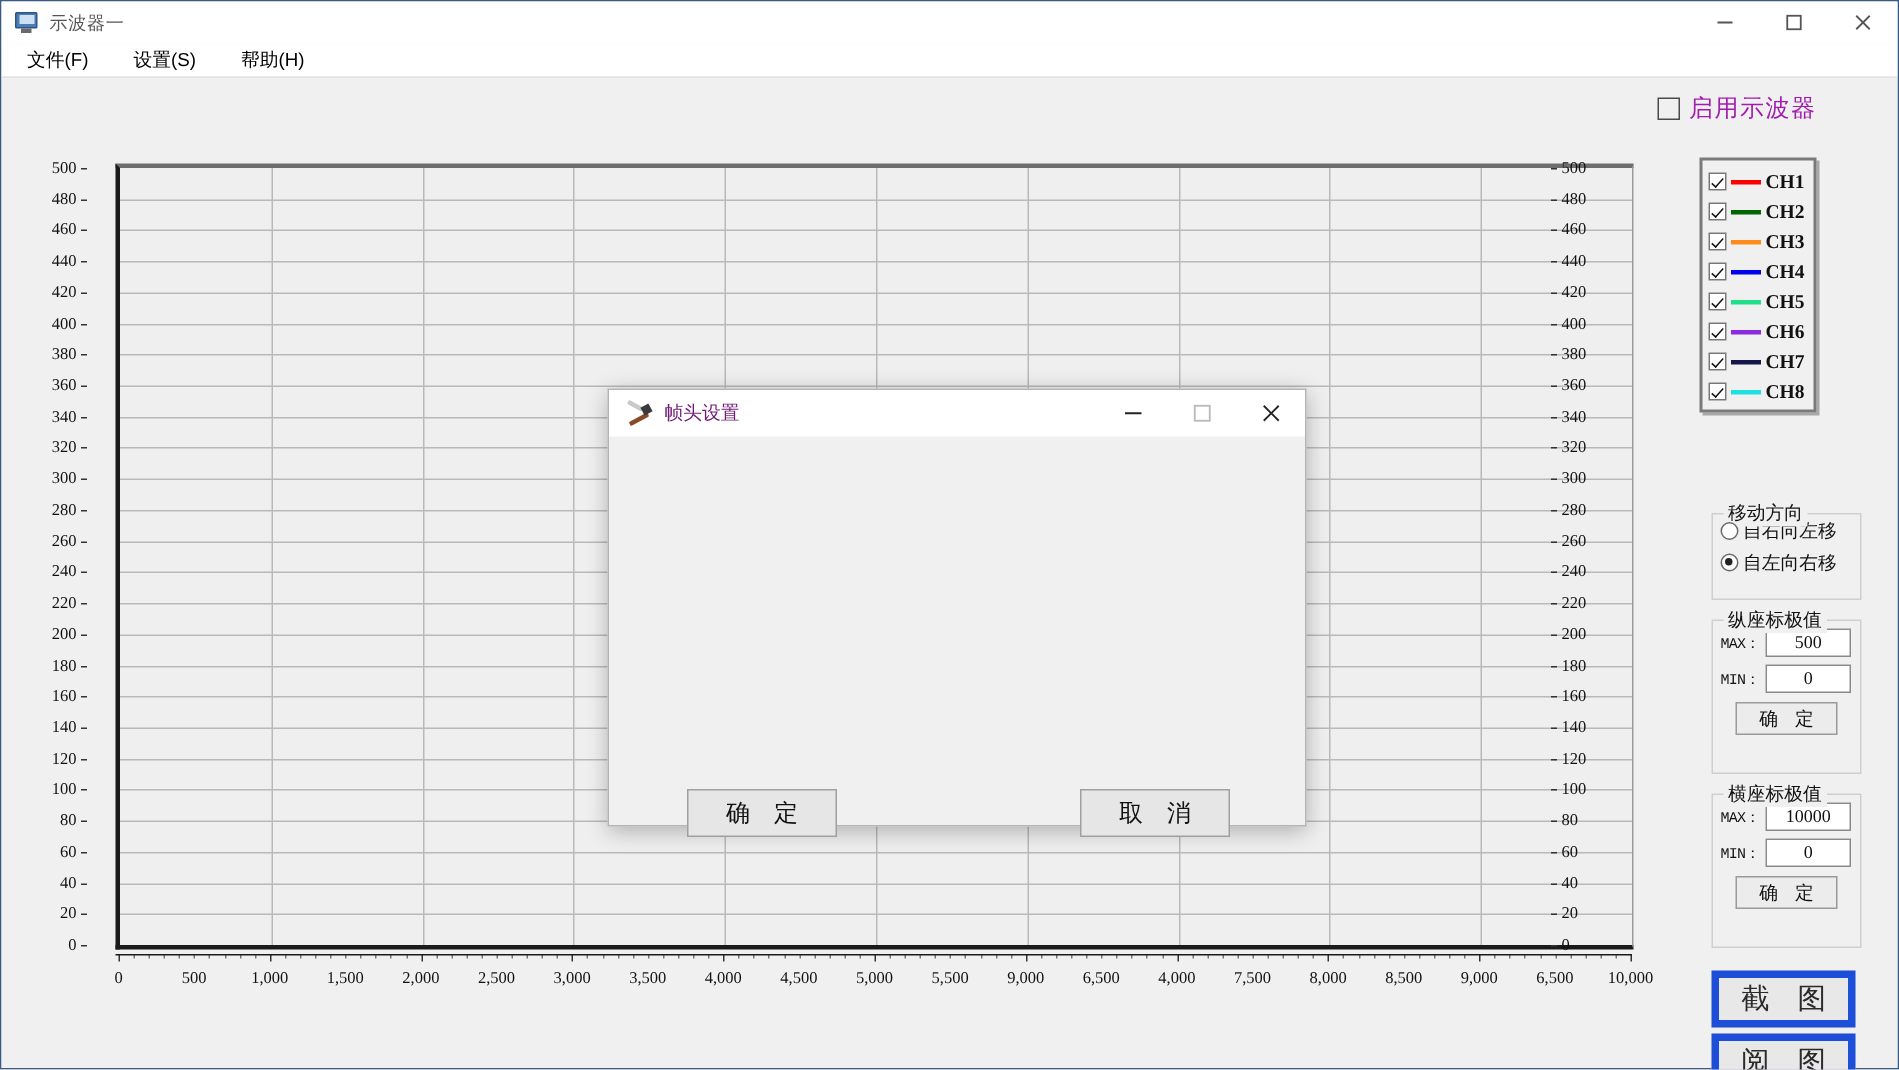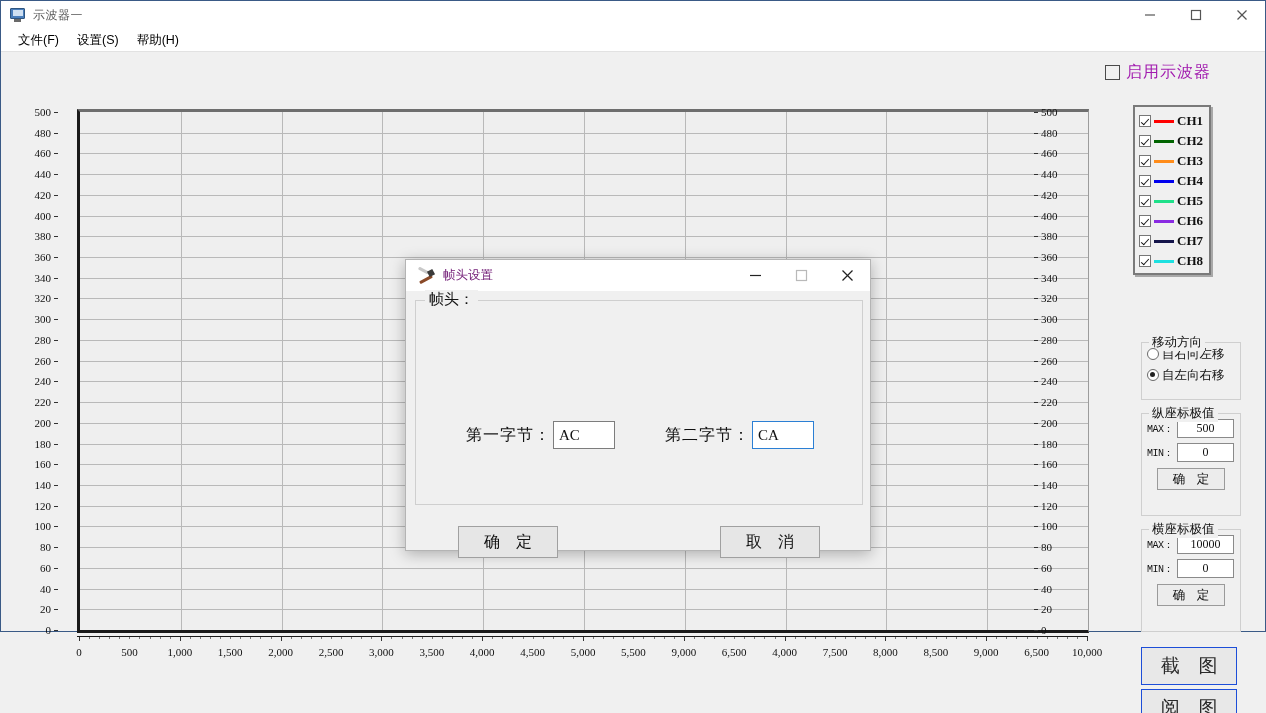--- a/index.html
+++ b/index.html
@@ -7,21 +7,21 @@
   body {
     width:1266px; height:713px;
     font-family:"Liberation Sans","DejaVu Sans",sans-serif;
     background:#f0f0f0;
     overflow:hidden;
     position:relative;
   }
 
   
   #app-window {
-    position:absolute; left:0; top:0; width:1266px; height:632px;
+    position:absolute; left:0; top:0; width:1266px; height:713px;
     background:#f0f0f0;
     border:1px solid #3a5a86;
     display:flex; flex-direction:column;
   }
 
   
   #titlebar {
     height:28px; background:#ffffff;
     display:flex; align-items:center;
     flex:0 0 28px; position:relative;
@@ -47,21 +47,21 @@
   #win-controls { margin-left:auto; display:flex; height:28px; }
   .wbtn {
     width:46px; height:28px; display:flex; align-items:center; justify-content:center;
     color:#444;
   }
   .wbtn svg { display:block; }
 
   
   #menubar {
     height:22px; flex:0 0 22px; background:#ffffff;
-    display:flex; align-items:flex-start; padding-left:8px; gap:0px;
+    display:flex; align-items:flex-start; padding-left:8px; gap:12px;
   }
   .menu-item {
     font-size:12.5px; color:#000; padding:3px 9px; white-space:nowrap;
   }
 
   
   #client {
     flex:1 1 auto; background:#f0f0f0; position:relative;
     border-top:1px solid #e2e2e2;
   }
@@ -199,21 +199,21 @@
   }
   .gb-btn {
     margin:6px auto 0; width:68px; height:22px;
     background:#ececec; border:1px solid #9a9a9a;
     display:flex; align-items:center; justify-content:center;
     font-size:12.5px; color:#111; letter-spacing:4px; padding-left:4px;
   }
 
   .big-btn {
     position:absolute; left:44px; width:96px; height:38px;
-    background:#e8e8e8; border:1px solid #1d4ed8;
+    background:#e8e8e8; border:5px solid #1d4ed8;
     display:flex; align-items:center; justify-content:center;
     font-size:19px; color:#2a2a2a; letter-spacing:7px; padding-left:7px;
     font-family:"Liberation Serif","DejaVu Serif",serif;
   }
   #btn-capture { top:595px; }
   #btn-view { top:637px; }
 
   
   #statusbar {
     flex:0 0 22px; height:22px; background:#f0f0f0;
@@ -723,30 +723,20 @@
           </div>
           <div class="dwbtn">
             <svg width="13" height="13" viewBox="0 0 13 13">
                 <line x1="1.5" y1="1.5" x2="11.5" y2="11.5" stroke="#222" stroke-width="1.2"></line>
                 <line x1="11.5" y1="1.5" x2="1.5" y2="11.5" stroke="#222" stroke-width="1.2"></line>
               </svg>
           </div>
         </div>
       </div>
       <div id="dlg-body">
-        <div id="frame-group">
-          <div class="gb-title">帧头：</div>
-          <div id="byte-row">
-            <span class="byte-label">第一字节：</span>
-            <span class="byte-input">AC</span>
-            <span id="byte-gap"></span>
-            <span class="byte-label">第二字节：</span>
-            <span class="byte-input focused">CA</span>
-          </div>
-        </div>
         <div id="dlg-buttons">
           <div class="dlg-btn" id="dlg-ok">确 定</div>
           <div class="dlg-btn" id="dlg-cancel">取 消</div>
         </div>
       </div>
     </div>
 
   </div>
 
 

